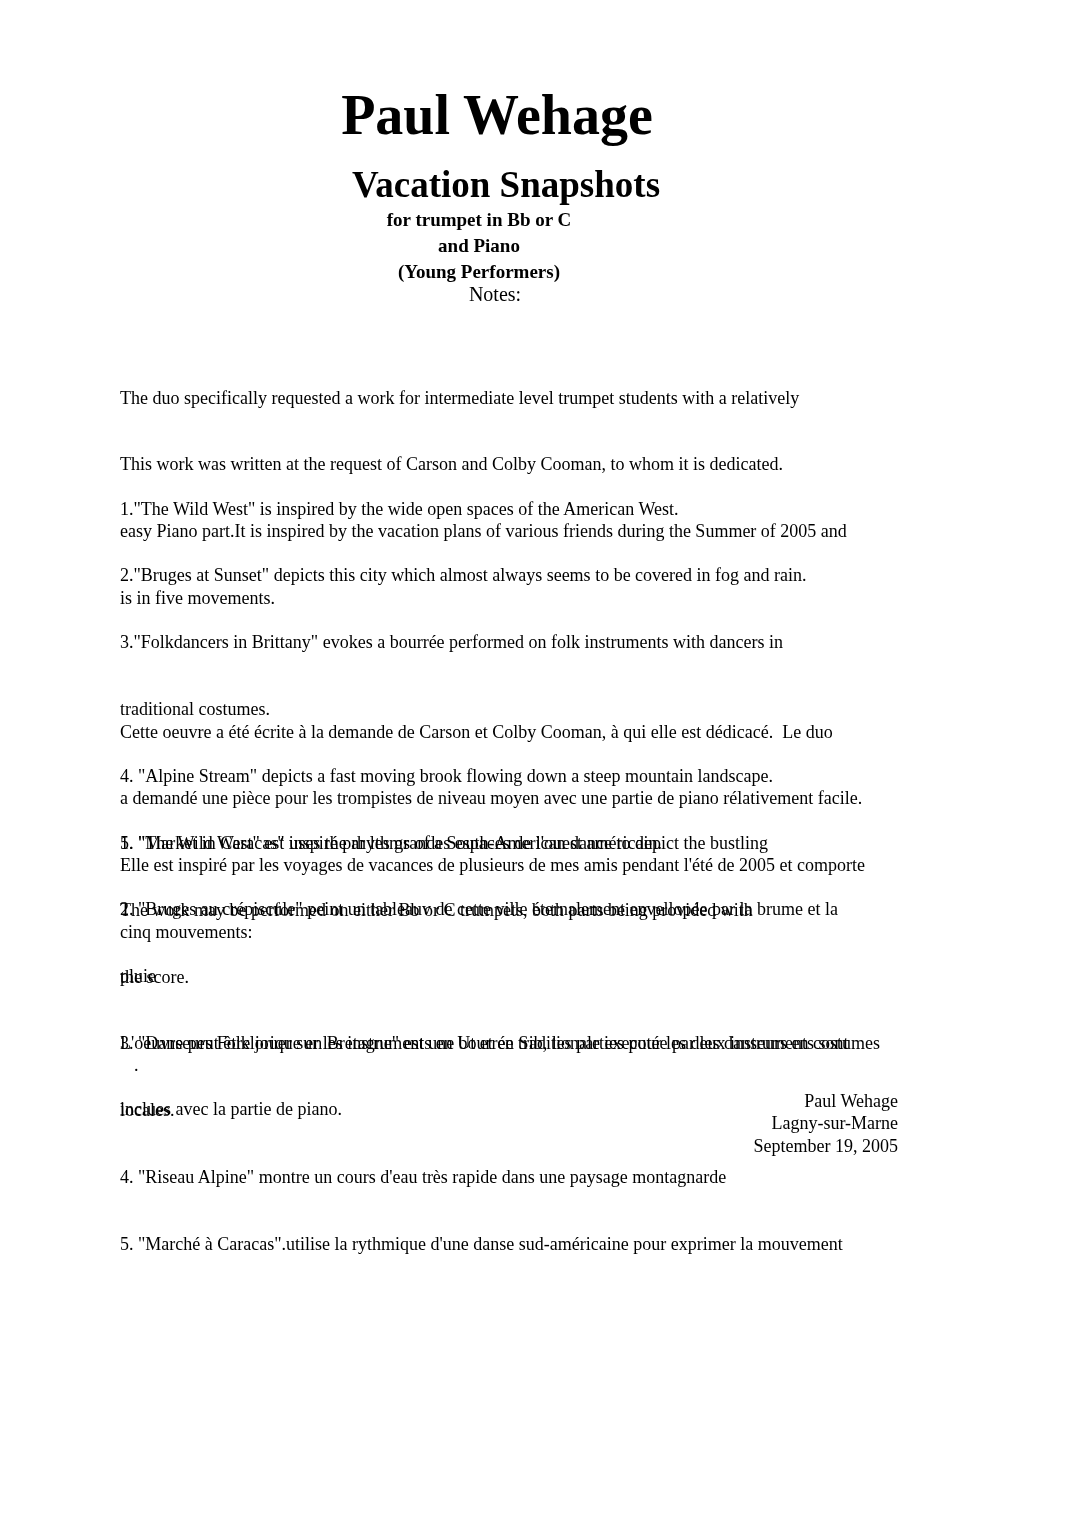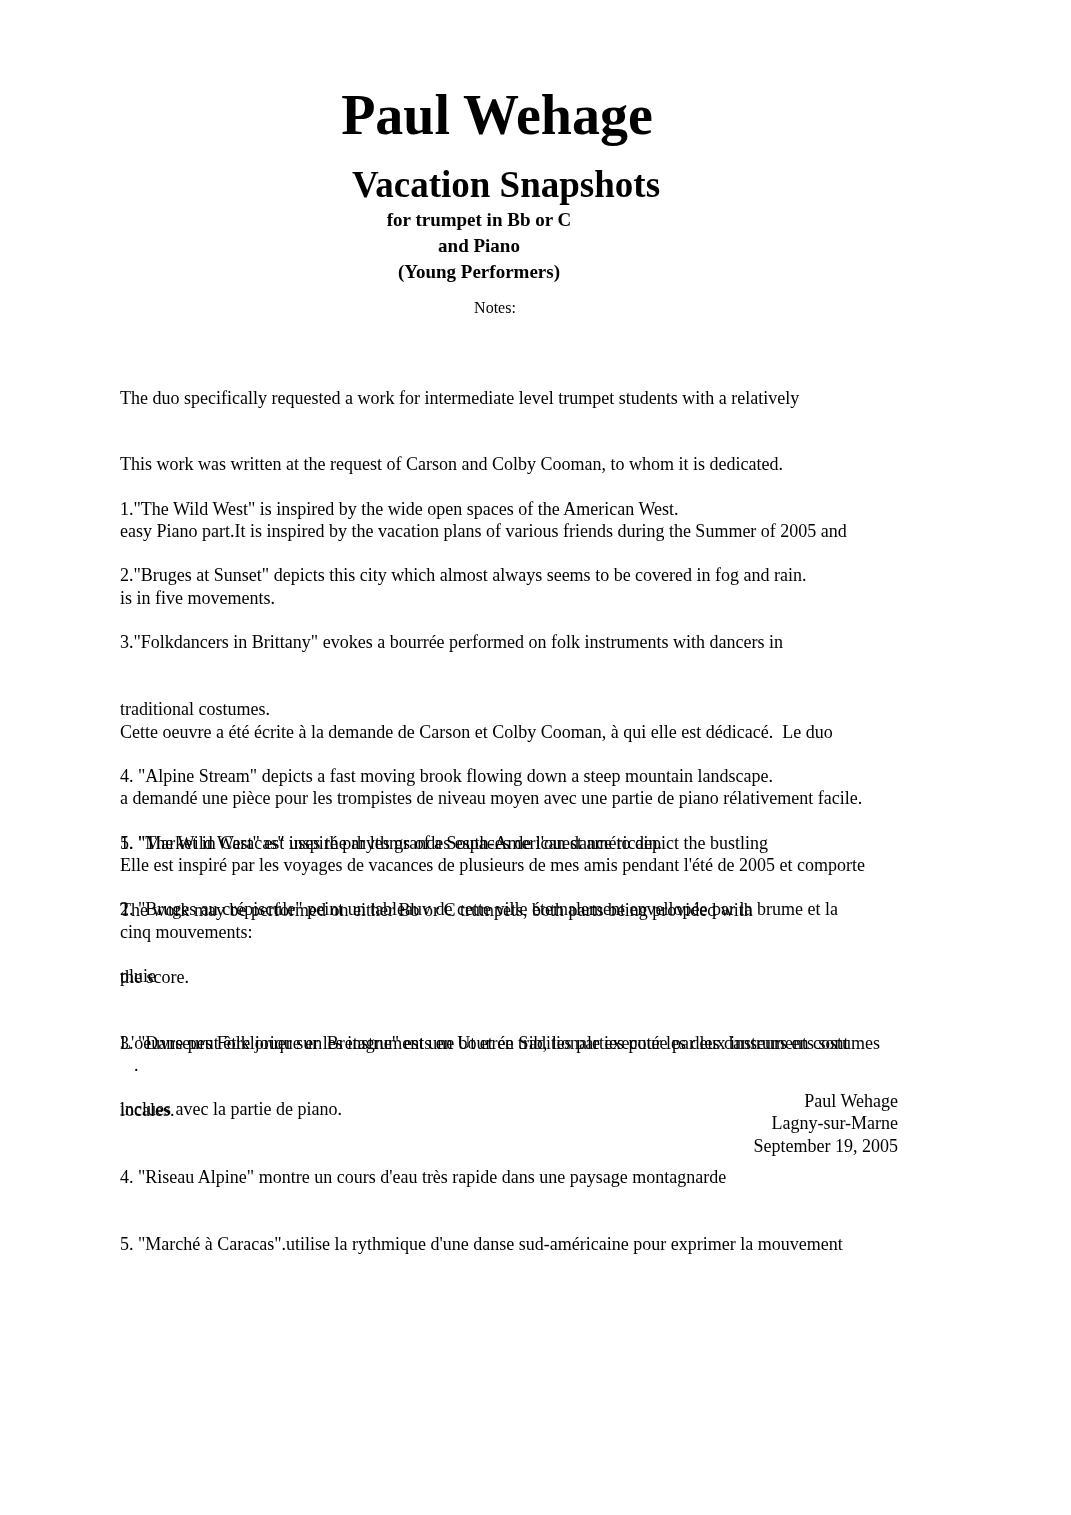--- a/index.html
+++ b/index.html
@@ -1,20 +1,20 @@
 <!DOCTYPE html>
 <html><head>
   <meta charset="utf-8">
   <style>
     html, body { margin: 0; padding: 0; background: #ffffff; }
     body { width: 1071px; height: 1515px; position: relative; overflow: hidden; color: #000; font-family: "Liberation Serif", serif; }
     .title { position: absolute; left: 0; width: 994px; text-align: center; top: 82px; font-size: 56px; font-weight: bold; line-height: 66px; }
     .subtitle { position: absolute; left: 0; width: 958px; text-align: center; top: 163px; font-size: 37px; font-weight: bold; line-height: 44px; margin-left: 27px; }
     .sub-line { position: absolute; left: 0; width: 958px; text-align: center; font-size: 19px; font-weight: bold; line-height: 26px; }
-    .notes-label { position: absolute; left: 0; width: 990px; text-align: center; top: 297px; font-size: 16px; line-height: 22px; }
+    .notes-label { position: absolute; left: 0; width: 990px; text-align: center; top: 283px; font-size: 20px; line-height: 22px; }
     .para { position: absolute; left: 120px; font-size: 18px; line-height: 22.3px; white-space: pre; }
     .sign { position: absolute; right: 173px; top: 1090px; font-size: 18px; line-height: 22.3px; text-align: right; }
     .sign div { white-space: pre; }
     .dot { position: absolute; left: 134px; top: 1054px; font-size: 18px; line-height: 22px; }
   </style>
 </head>
 <body>
 
 <div class="title">Paul Wehage</div>
 <div class="subtitle">Vacation Snapshots</div>

